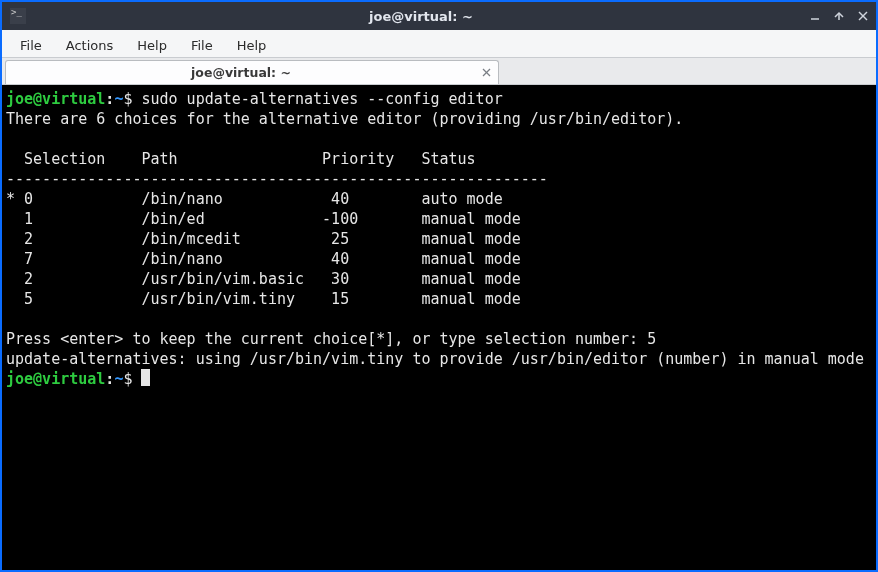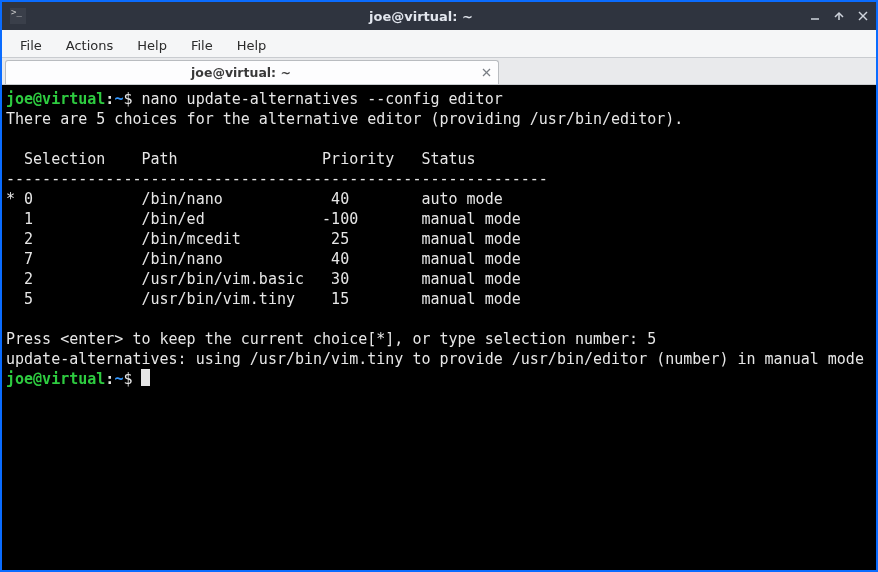--- a/index.html
+++ b/index.html
@@ -165,22 +165,22 @@
       <div class="tab-label">joe@virtual: ~</div>
       <div class="tab-close">
         <svg width="9" height="9" viewBox="0 0 9 9">
             <line x1="1" y1="1" x2="8" y2="8" stroke="currentColor" stroke-width="1.2"></line>
             <line x1="8" y1="1" x2="1" y2="8" stroke="currentColor" stroke-width="1.2"></line>
           </svg>
       </div>
     </div>
   </div>
 
-  <div class="terminal"><span class="ps-user">joe@virtual</span><span class="ps-colon">:</span><span class="ps-cwd">~</span><span class="ps-dollar">$</span> <span>nano update-alternatives --config editor</span>
-<span>There are 5 choices for the alternative editor (providing /usr/bin/editor).</span>
+  <div class="terminal"><span class="ps-user">joe@virtual</span><span class="ps-colon">:</span><span class="ps-cwd">~</span><span class="ps-dollar">$</span> <span>sudo update-alternatives --config editor</span>
+<span>There are 6 choices for the alternative editor (providing /usr/bin/editor).</span>
 
 <span>  Selection    Path                Priority   Status</span>
 <span>------------------------------------------------------------</span>
 <span>* 0            /bin/nano            40        auto mode</span>
 <span>  1            /bin/ed             -100       manual mode</span>
 <span>  2            /bin/mcedit          25        manual mode</span>
 <span>  7            /bin/nano            40        manual mode</span>
 <span>  2            /usr/bin/vim.basic   30        manual mode</span>
 <span>  5            /usr/bin/vim.tiny    15        manual mode</span>
 

